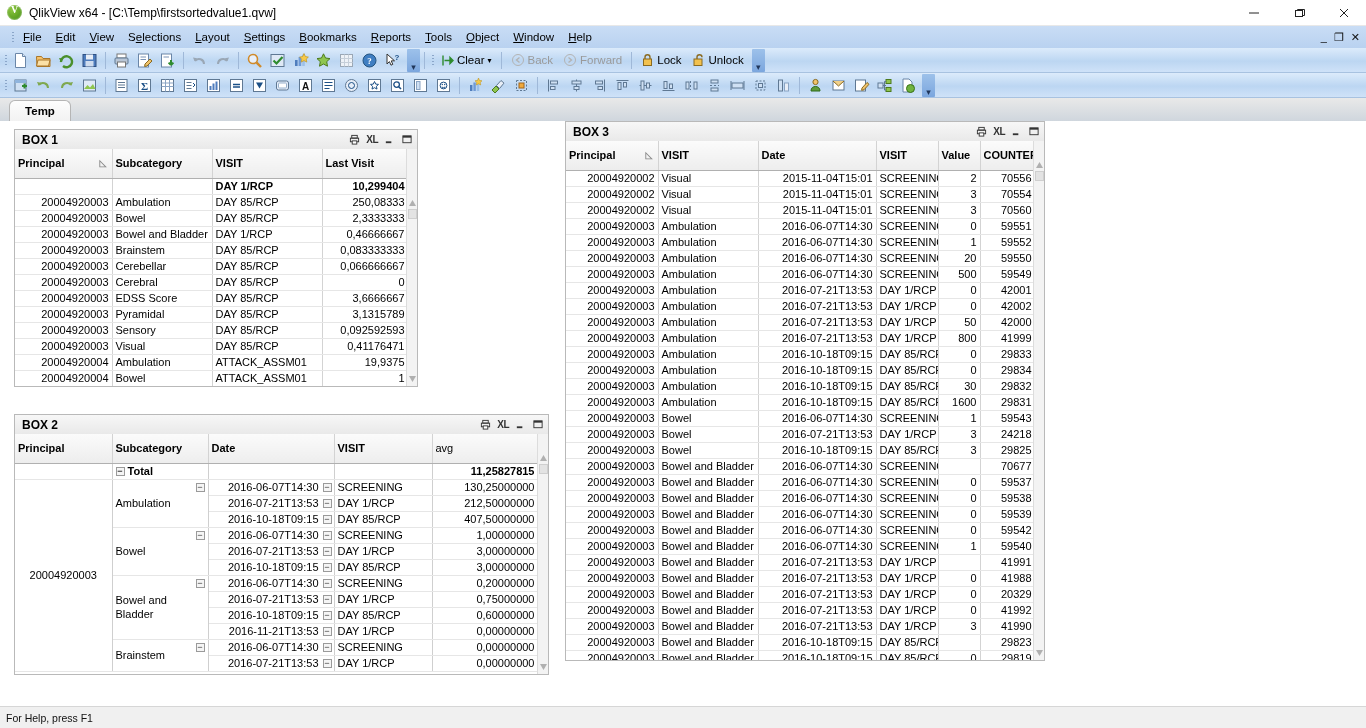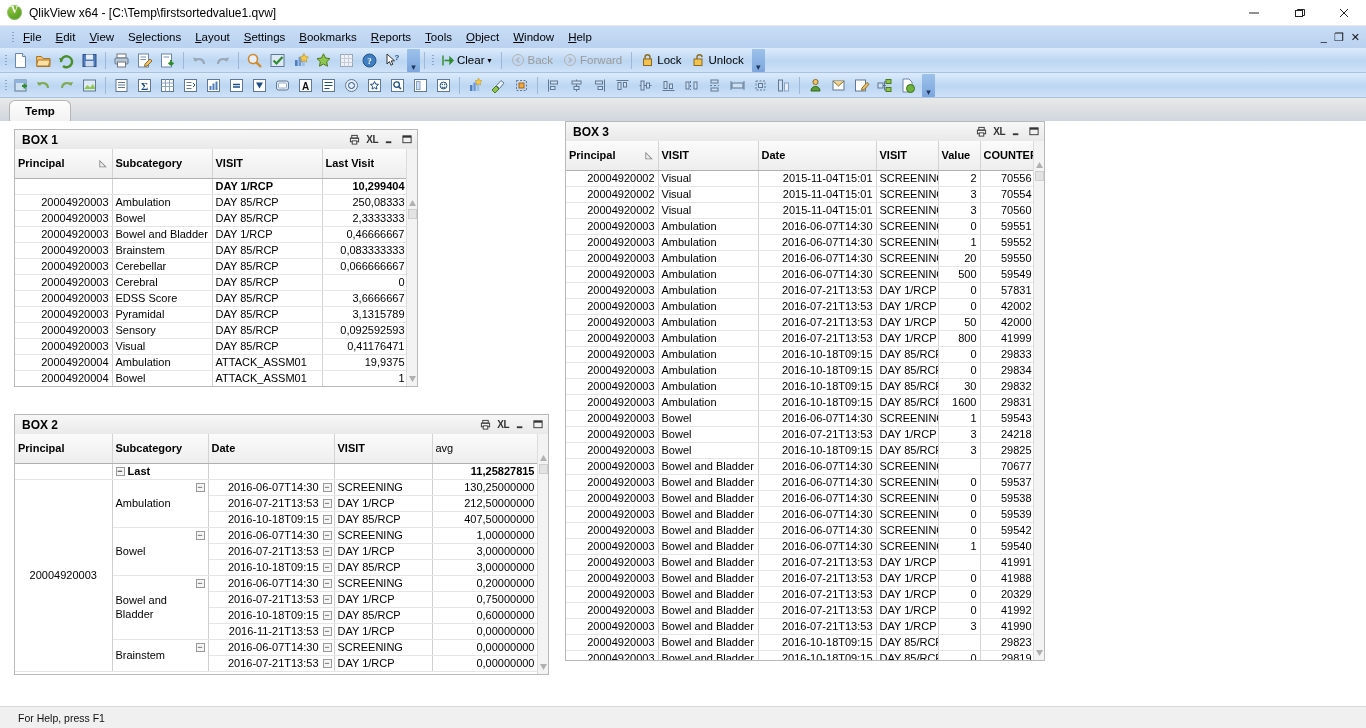--- a/index.html
+++ b/index.html
@@ -131,21 +131,21 @@
     border:1px solid #9a9a9a; background:#f5f5f5; font-size:9px; color:#333;
     vertical-align: middle; font-family:"Liberation Sans",sans-serif;
   }
 
   
   .statusbar {
     position:absolute; left:0; bottom:0; width:1366px; height:22px;
     background:#f0f0f0; border-top:1px solid #d6d6d6; display:flex; align-items:center;
     font-size: 10.5px; color:#111;
   }
-  .sb-left { padding-left: 18px; }
+  .sb-left { padding-left: 6px; }
   .sb-right { margin-left:auto; display:flex; height:22px; align-items:center; }
   .sb-cell { padding: 0 8px; height:22px; display:flex; align-items:center;
              border-left:1px solid #d0d0d0; }
   .sb-pad { width: 26px; border-left:1px solid #d0d0d0; height:22px; }
 </style>
 </head>
 <body>
 
 <div id="app">
 
@@ -807,21 +807,21 @@
                   <th>Principal</th>
                   <th>Subcategory</th>
                   <th>Date</th>
                   <th>VISIT</th>
                   <th style="font-weight:normal">avg</th>
                 </tr>
               </thead>
               <tbody id="box2-body">
                   <tr class="totalrow">
                     <td></td>
-                    <td style="font-weight: bold;"><span class="pmbox">−</span><span> Last</span></td>
+                    <td style="font-weight: bold;"><span class="pmbox">−</span><span> Total</span></td>
                     <td></td>
                     <td></td>
                     <td class="num">11,25827815</td>
                   </tr>
                   <tr>
                     <td rowspan="12" style="vertical-align: middle; text-align: center;">20004920003</td>
                     <td rowspan="3" style="vertical-align: middle; position: relative;"><span class="pmbox" style="position: absolute; right: 3px; top: 3px;">−</span><span style="display: inline-block; max-width: 72px; white-space: normal; line-height: 14px;">Ambulation</span></td>
                     <td style="text-align: right; position: relative; padding-right: 15px;">2016-06-07T14:30<span class="pmbox" style="position: absolute; right: 2px; top: 3px;">−</span></td>
                     <td>SCREENING</td>
                     <td class="num">130,25000000</td>
@@ -1002,21 +1002,21 @@
                     <td>SCREENING</td>
                     <td class="num">500</td>
                     <td class="num">59549</td>
                   </tr>
                   <tr>
                     <td class="num">20004920003</td>
                     <td>Ambulation</td>
                     <td class="num">2016-07-21T13:53</td>
                     <td>DAY 1/RCP</td>
                     <td class="num">0</td>
-                    <td class="num">57831</td>
+                    <td class="num">42001</td>
                   </tr>
                   <tr>
                     <td class="num">20004920003</td>
                     <td>Ambulation</td>
                     <td class="num">2016-07-21T13:53</td>
                     <td>DAY 1/RCP</td>
                     <td class="num">0</td>
                     <td class="num">42002</td>
                   </tr>
                   <tr>

